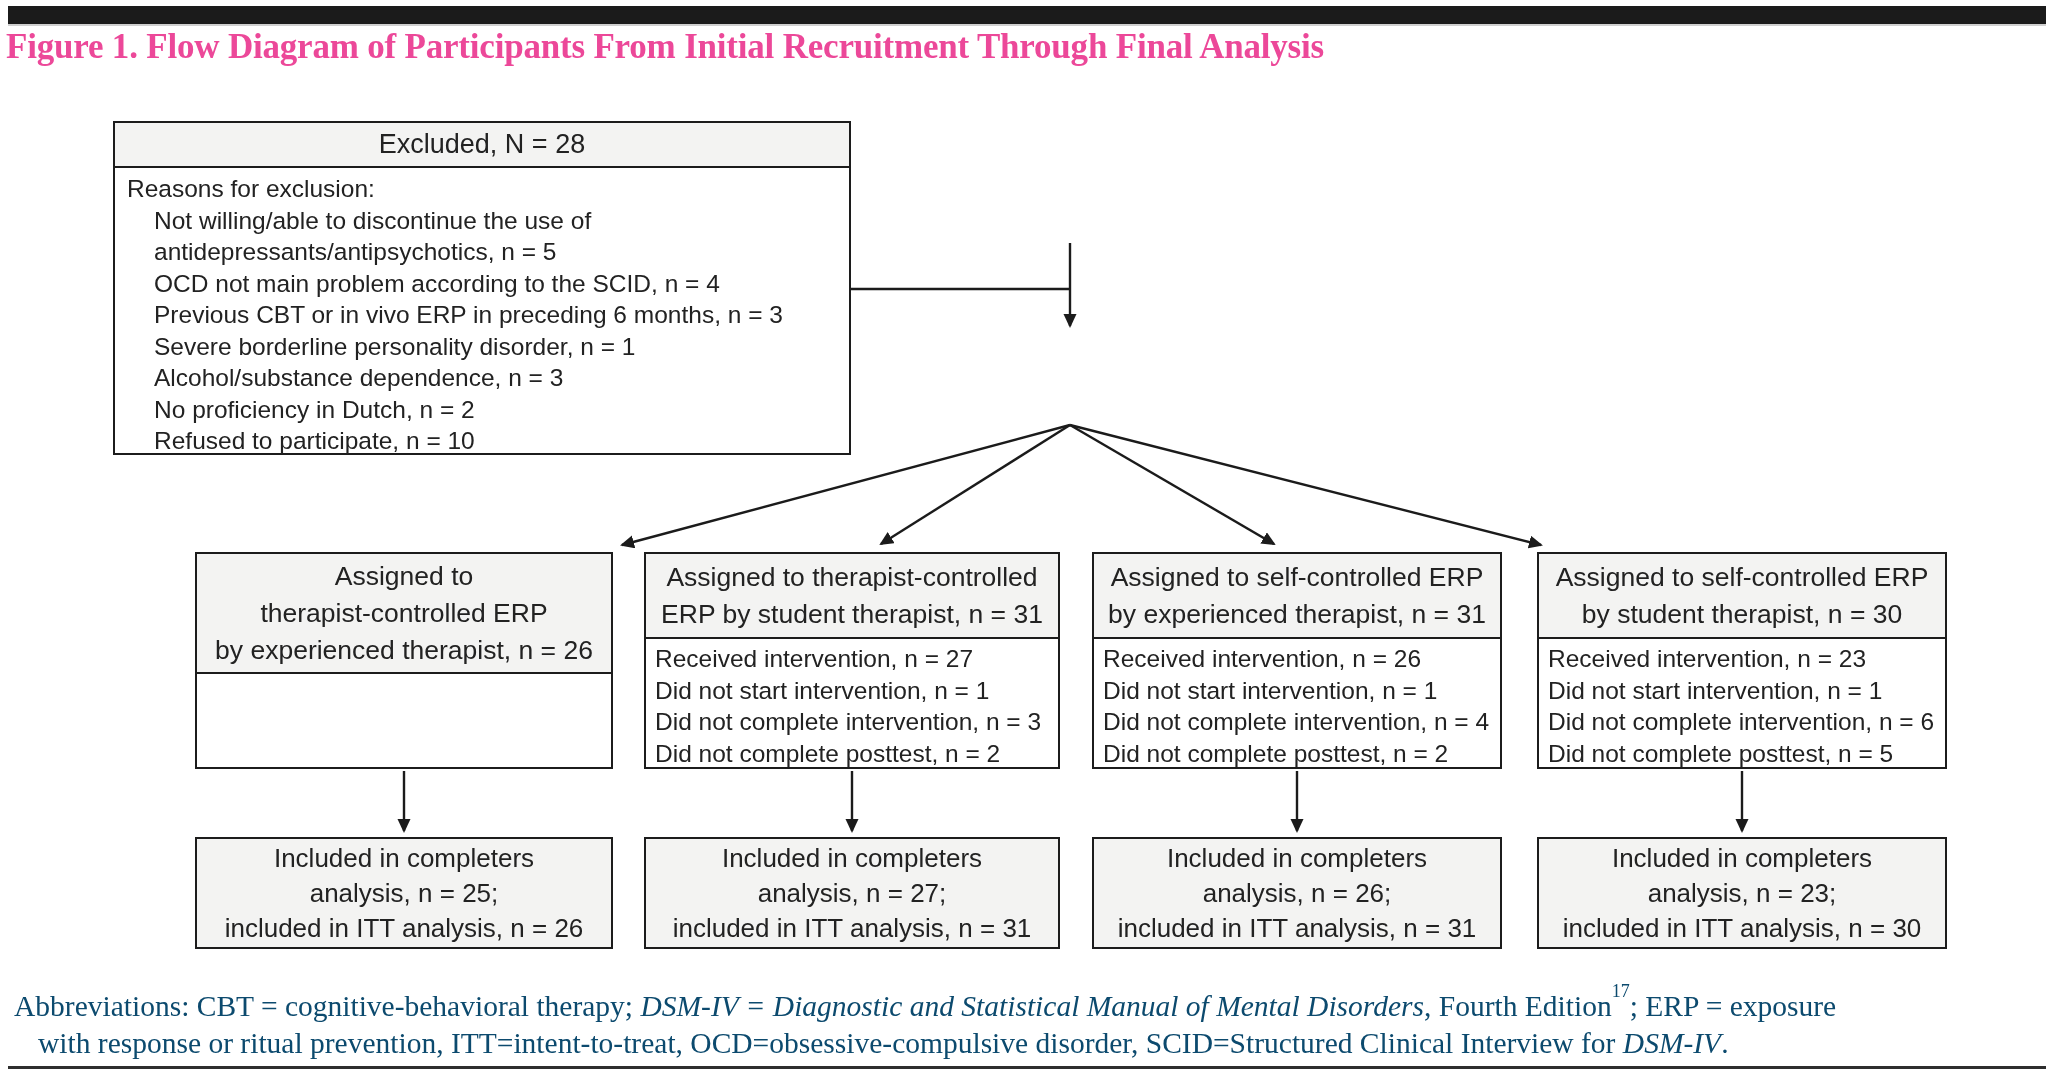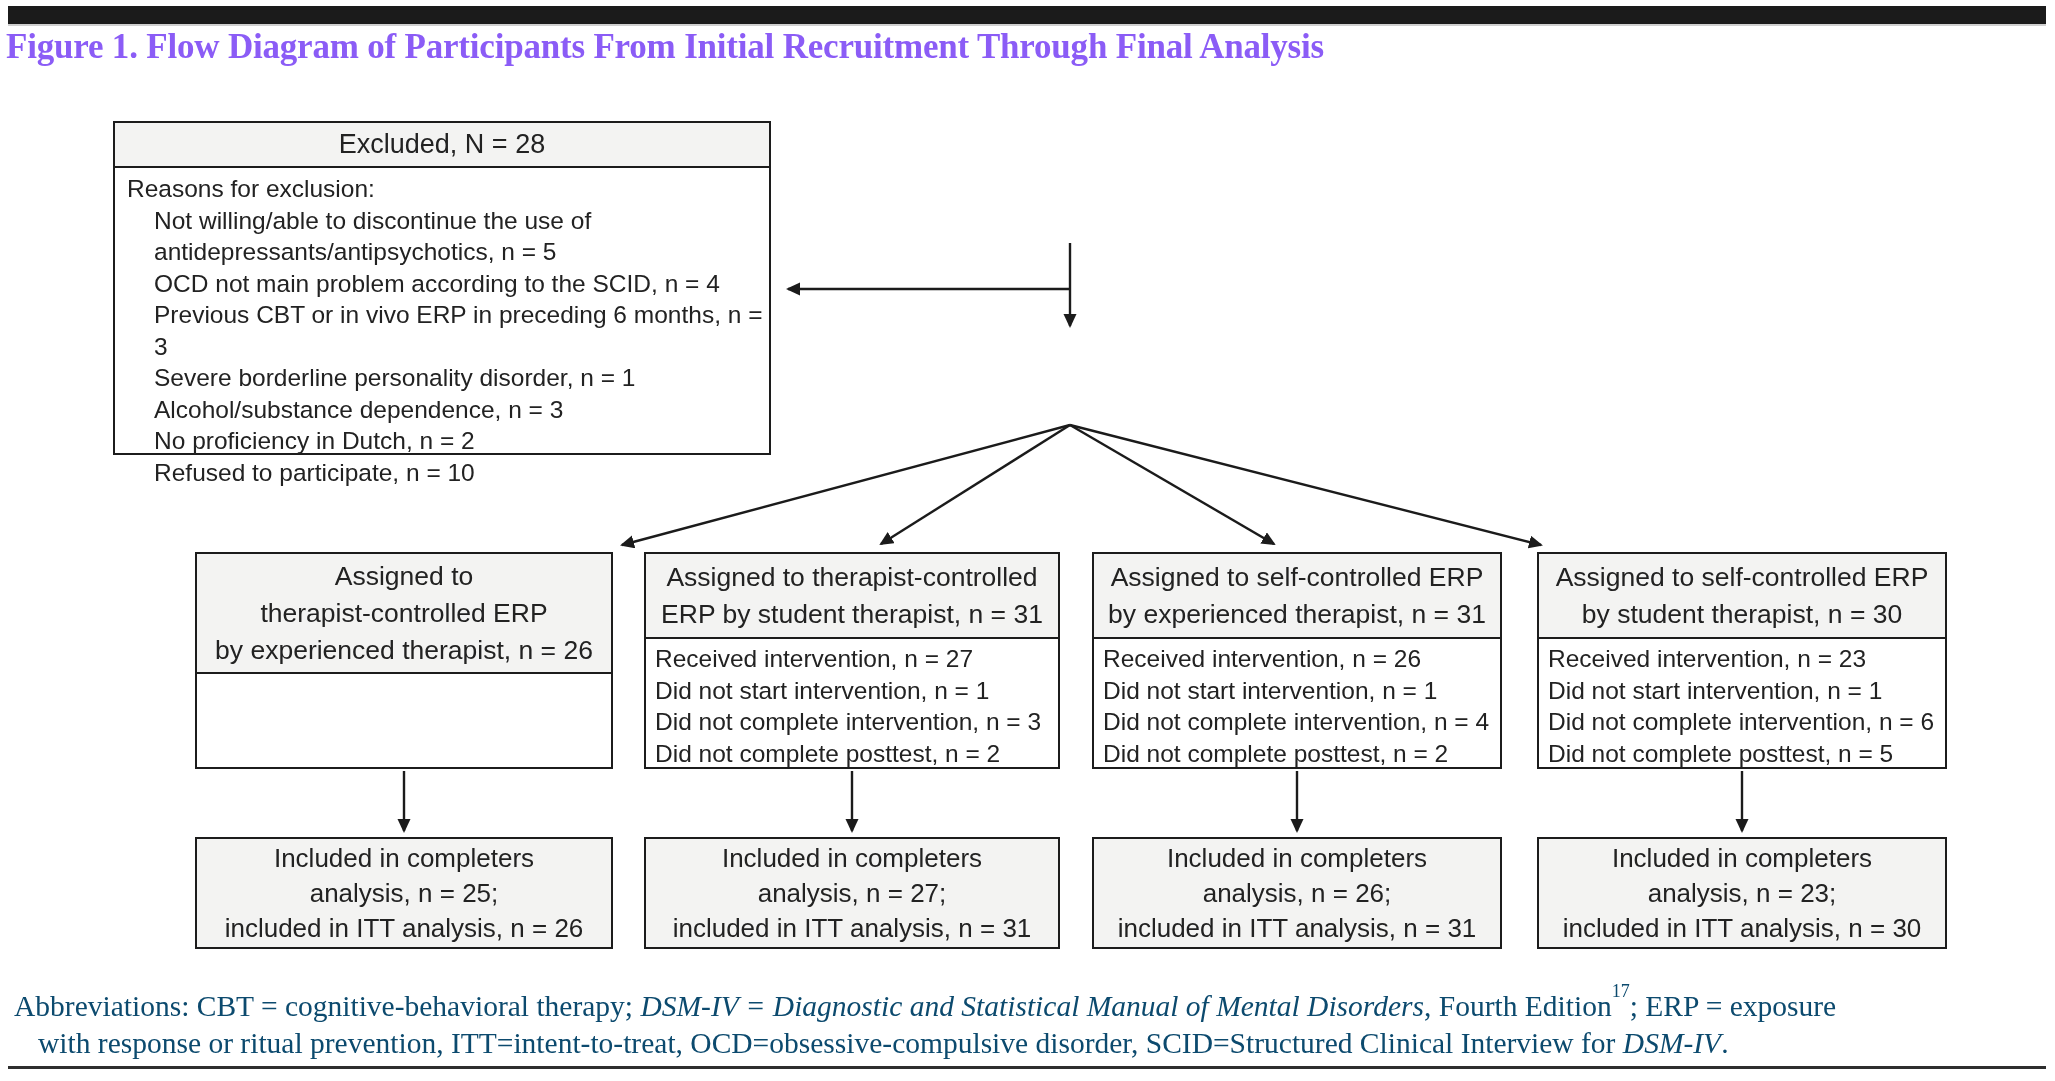--- a/index.html
+++ b/index.html
@@ -1,20 +1,20 @@
 <!DOCTYPE html>
 <html><head>
 <meta charset="utf-8">
 <style>
   html,body{margin:0;padding:0;background:#ffffff;}
   #page{position:relative;width:2055px;height:1081px;background:#ffffff;overflow:hidden;
         font-family:"Liberation Sans",sans-serif;color:#222;}
   .rule{position:absolute;background:#1b1b1b;}
   #figure-title{position:absolute;left:6px;top:27px;font-family:"Liberation Serif",serif;
-        font-weight:600;font-size:35px;color:#8b5cf6;letter-spacing:-0.2px;white-space:nowrap;}
+        font-weight:600;font-size:35px;color:#ec4899;letter-spacing:-0.2px;white-space:nowrap;}
   .box{position:absolute;border:2.5px solid #1c1c1c;background:#ffffff;box-sizing:border-box;}
   .gray{background:#f3f3f2;}
   .box-header{background:#f3f3f2;border-bottom:2.5px solid #1c1c1c;display:flex;align-items:center;
         justify-content:center;text-align:center;white-space:pre-line;box-sizing:border-box;}
   .center-multi{display:flex;align-items:center;justify-content:center;text-align:center;
         white-space:pre-line;width:100%;height:100%;box-sizing:border-box;}
   
   #eligibility-box .box-header{height:49px;font-size:27px;}
   #eligibility-box .body{font-size:25px;line-height:31px;text-align:center;padding-top:3px;}
   
@@ -58,21 +58,21 @@
     <line x1="1070" y1="425" x2="881" y2="544" marker-end="url(#ah)"></line>
     <line x1="1070" y1="425" x2="1274" y2="544" marker-end="url(#ah)"></line>
     <line x1="1070" y1="425" x2="1541" y2="545" marker-end="url(#ah)"></line>
     <line x1="404" y1="771" x2="404" y2="831" marker-end="url(#ah)"></line>
     <line x1="852" y1="771" x2="852" y2="831" marker-end="url(#ah)"></line>
     <line x1="1297" y1="771" x2="1297" y2="831" marker-end="url(#ah)"></line>
     <line x1="1742" y1="771" x2="1742" y2="831" marker-end="url(#ah)"></line>
   </svg>
 
 
-  <div id="excluded-box" class="box" style="left:113px;top:121px;width:658px;height:334px;">
+  <div id="excluded-box" class="box" style="left:113px;top:121px;width:738px;height:334px;">
     <div class="box-header">Excluded, N = 28</div>
     <div class="body">
       <div>Reasons for exclusion:</div>
       <div class="reasons">Not willing/able to discontinue the use of
 antidepressants/antipsychotics, n = 5
 OCD not main problem according to the SCID, n = 4
 Previous CBT or in vivo ERP in preceding 6 months, n = 3
 Severe borderline personality disorder, n = 1
 Alcohol/substance dependence, n = 3
 No proficiency in Dutch, n = 2

